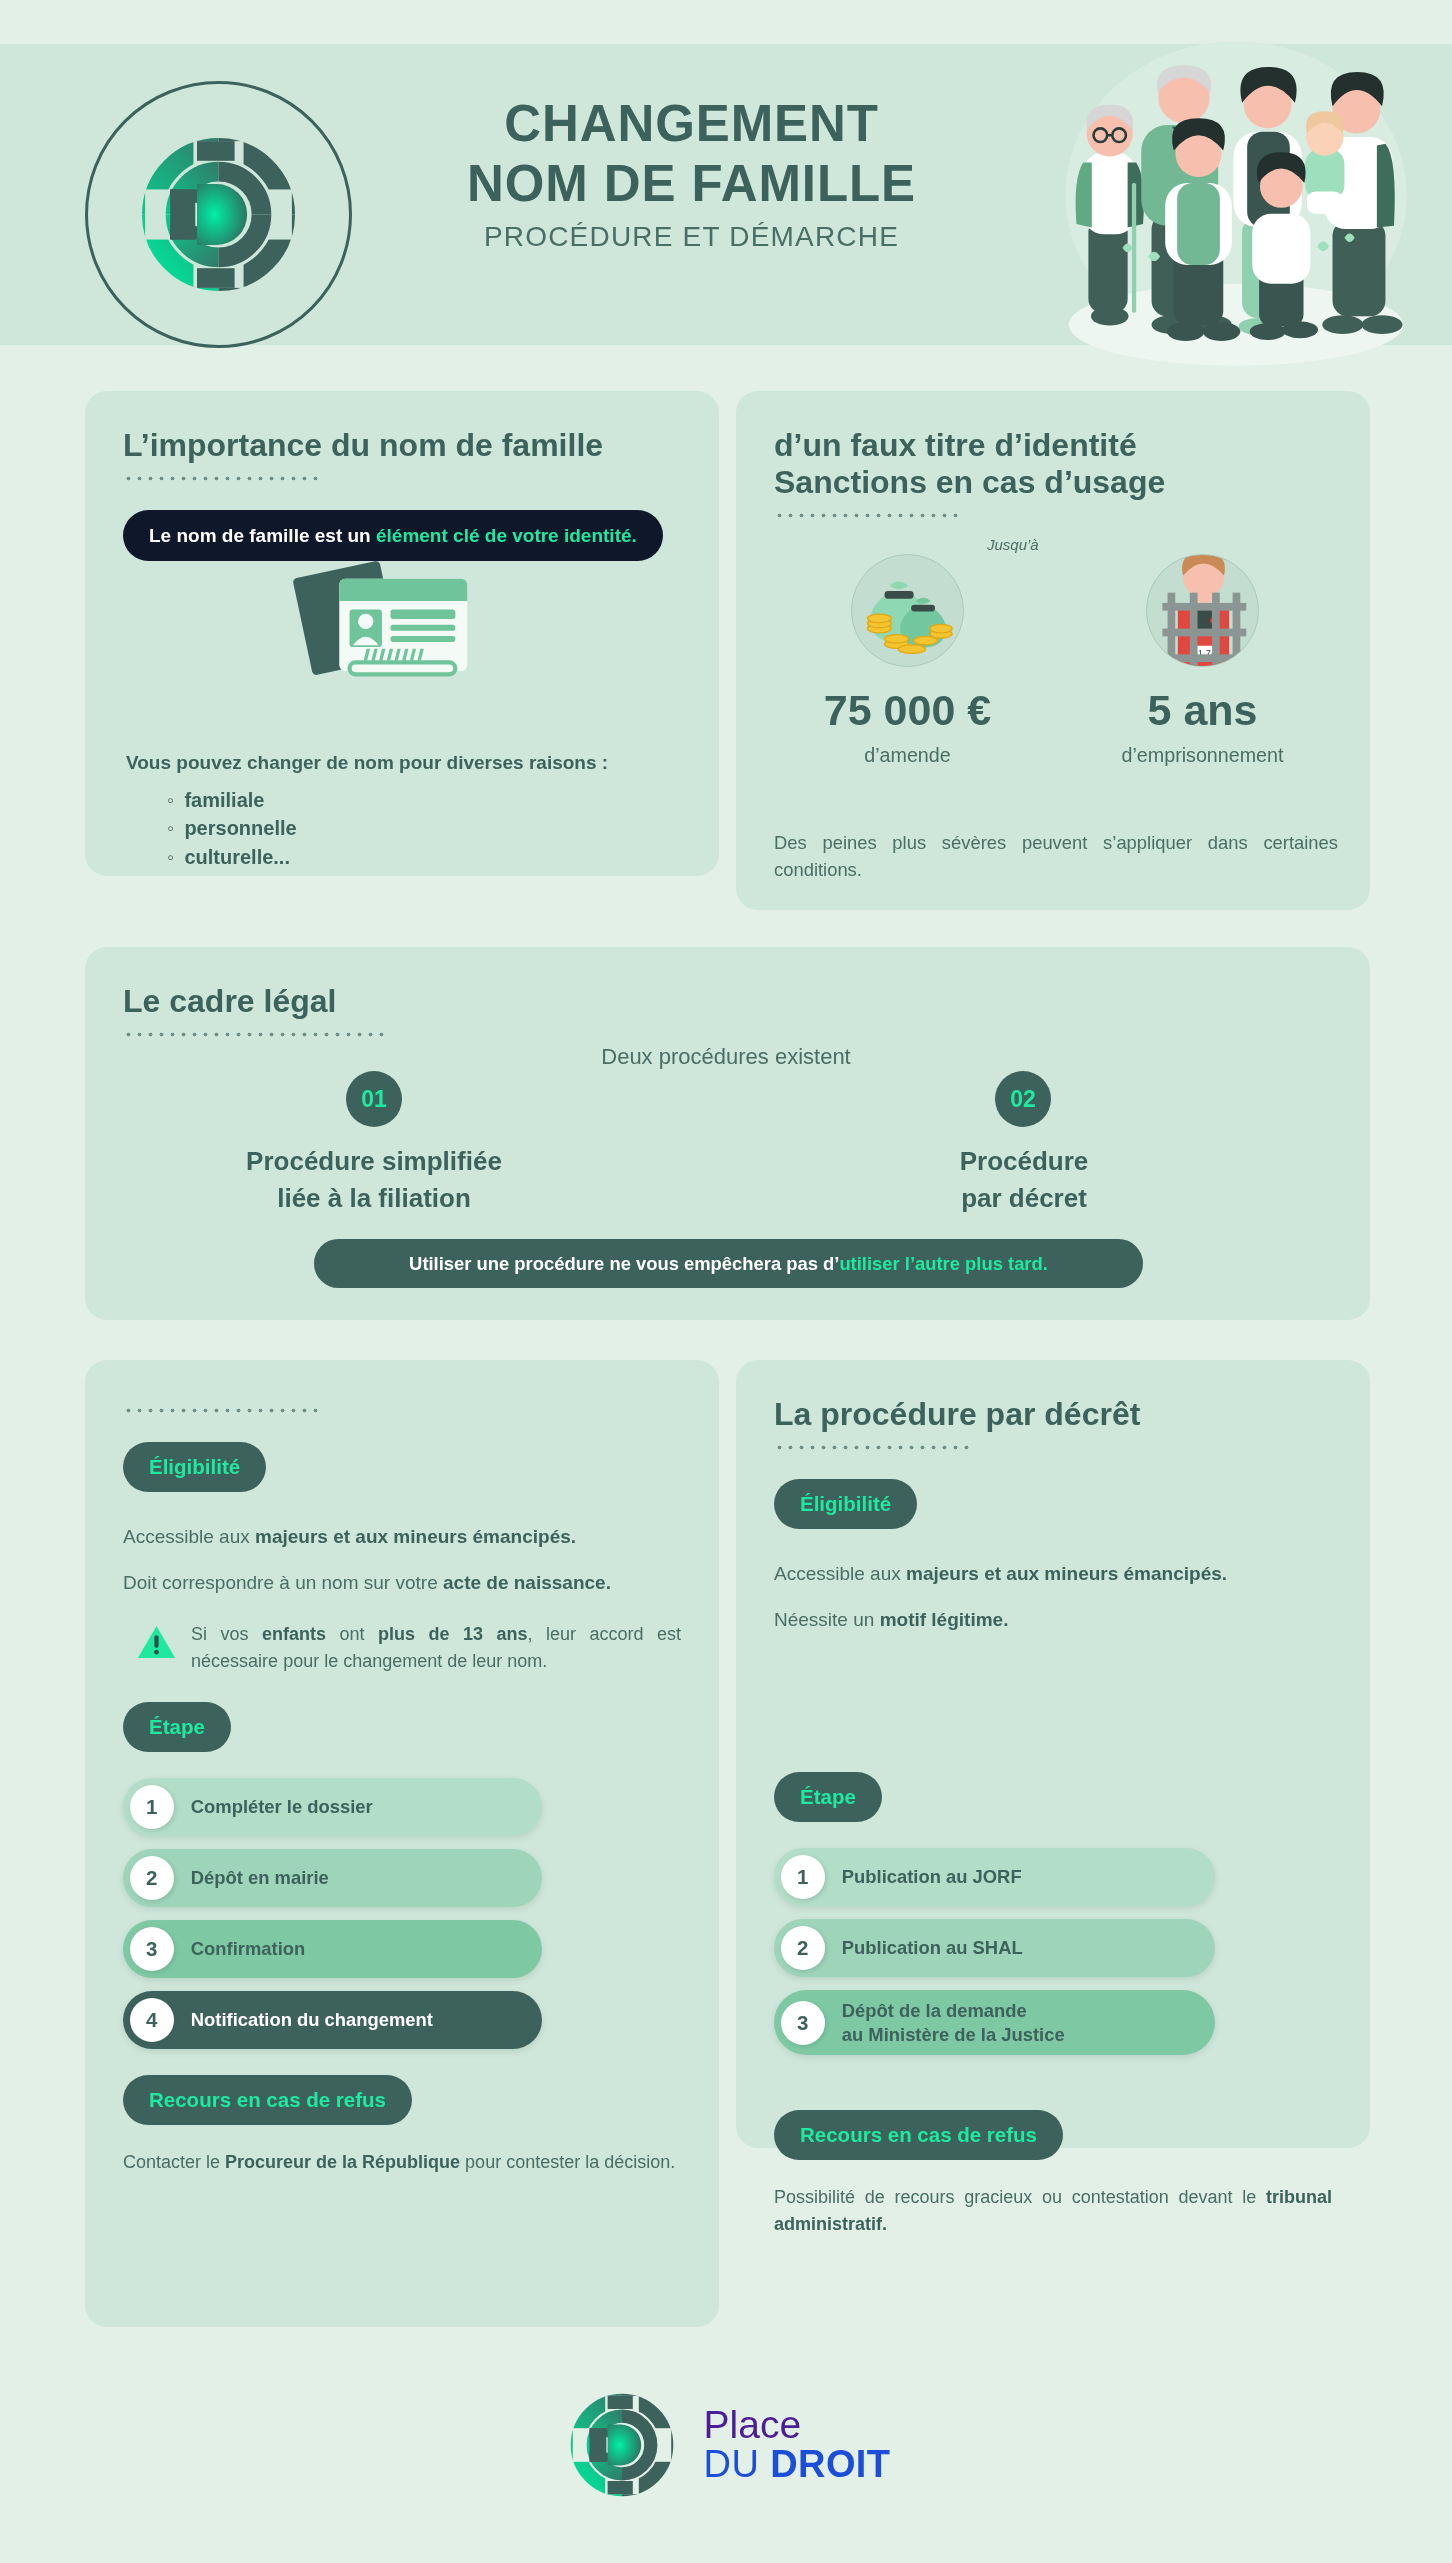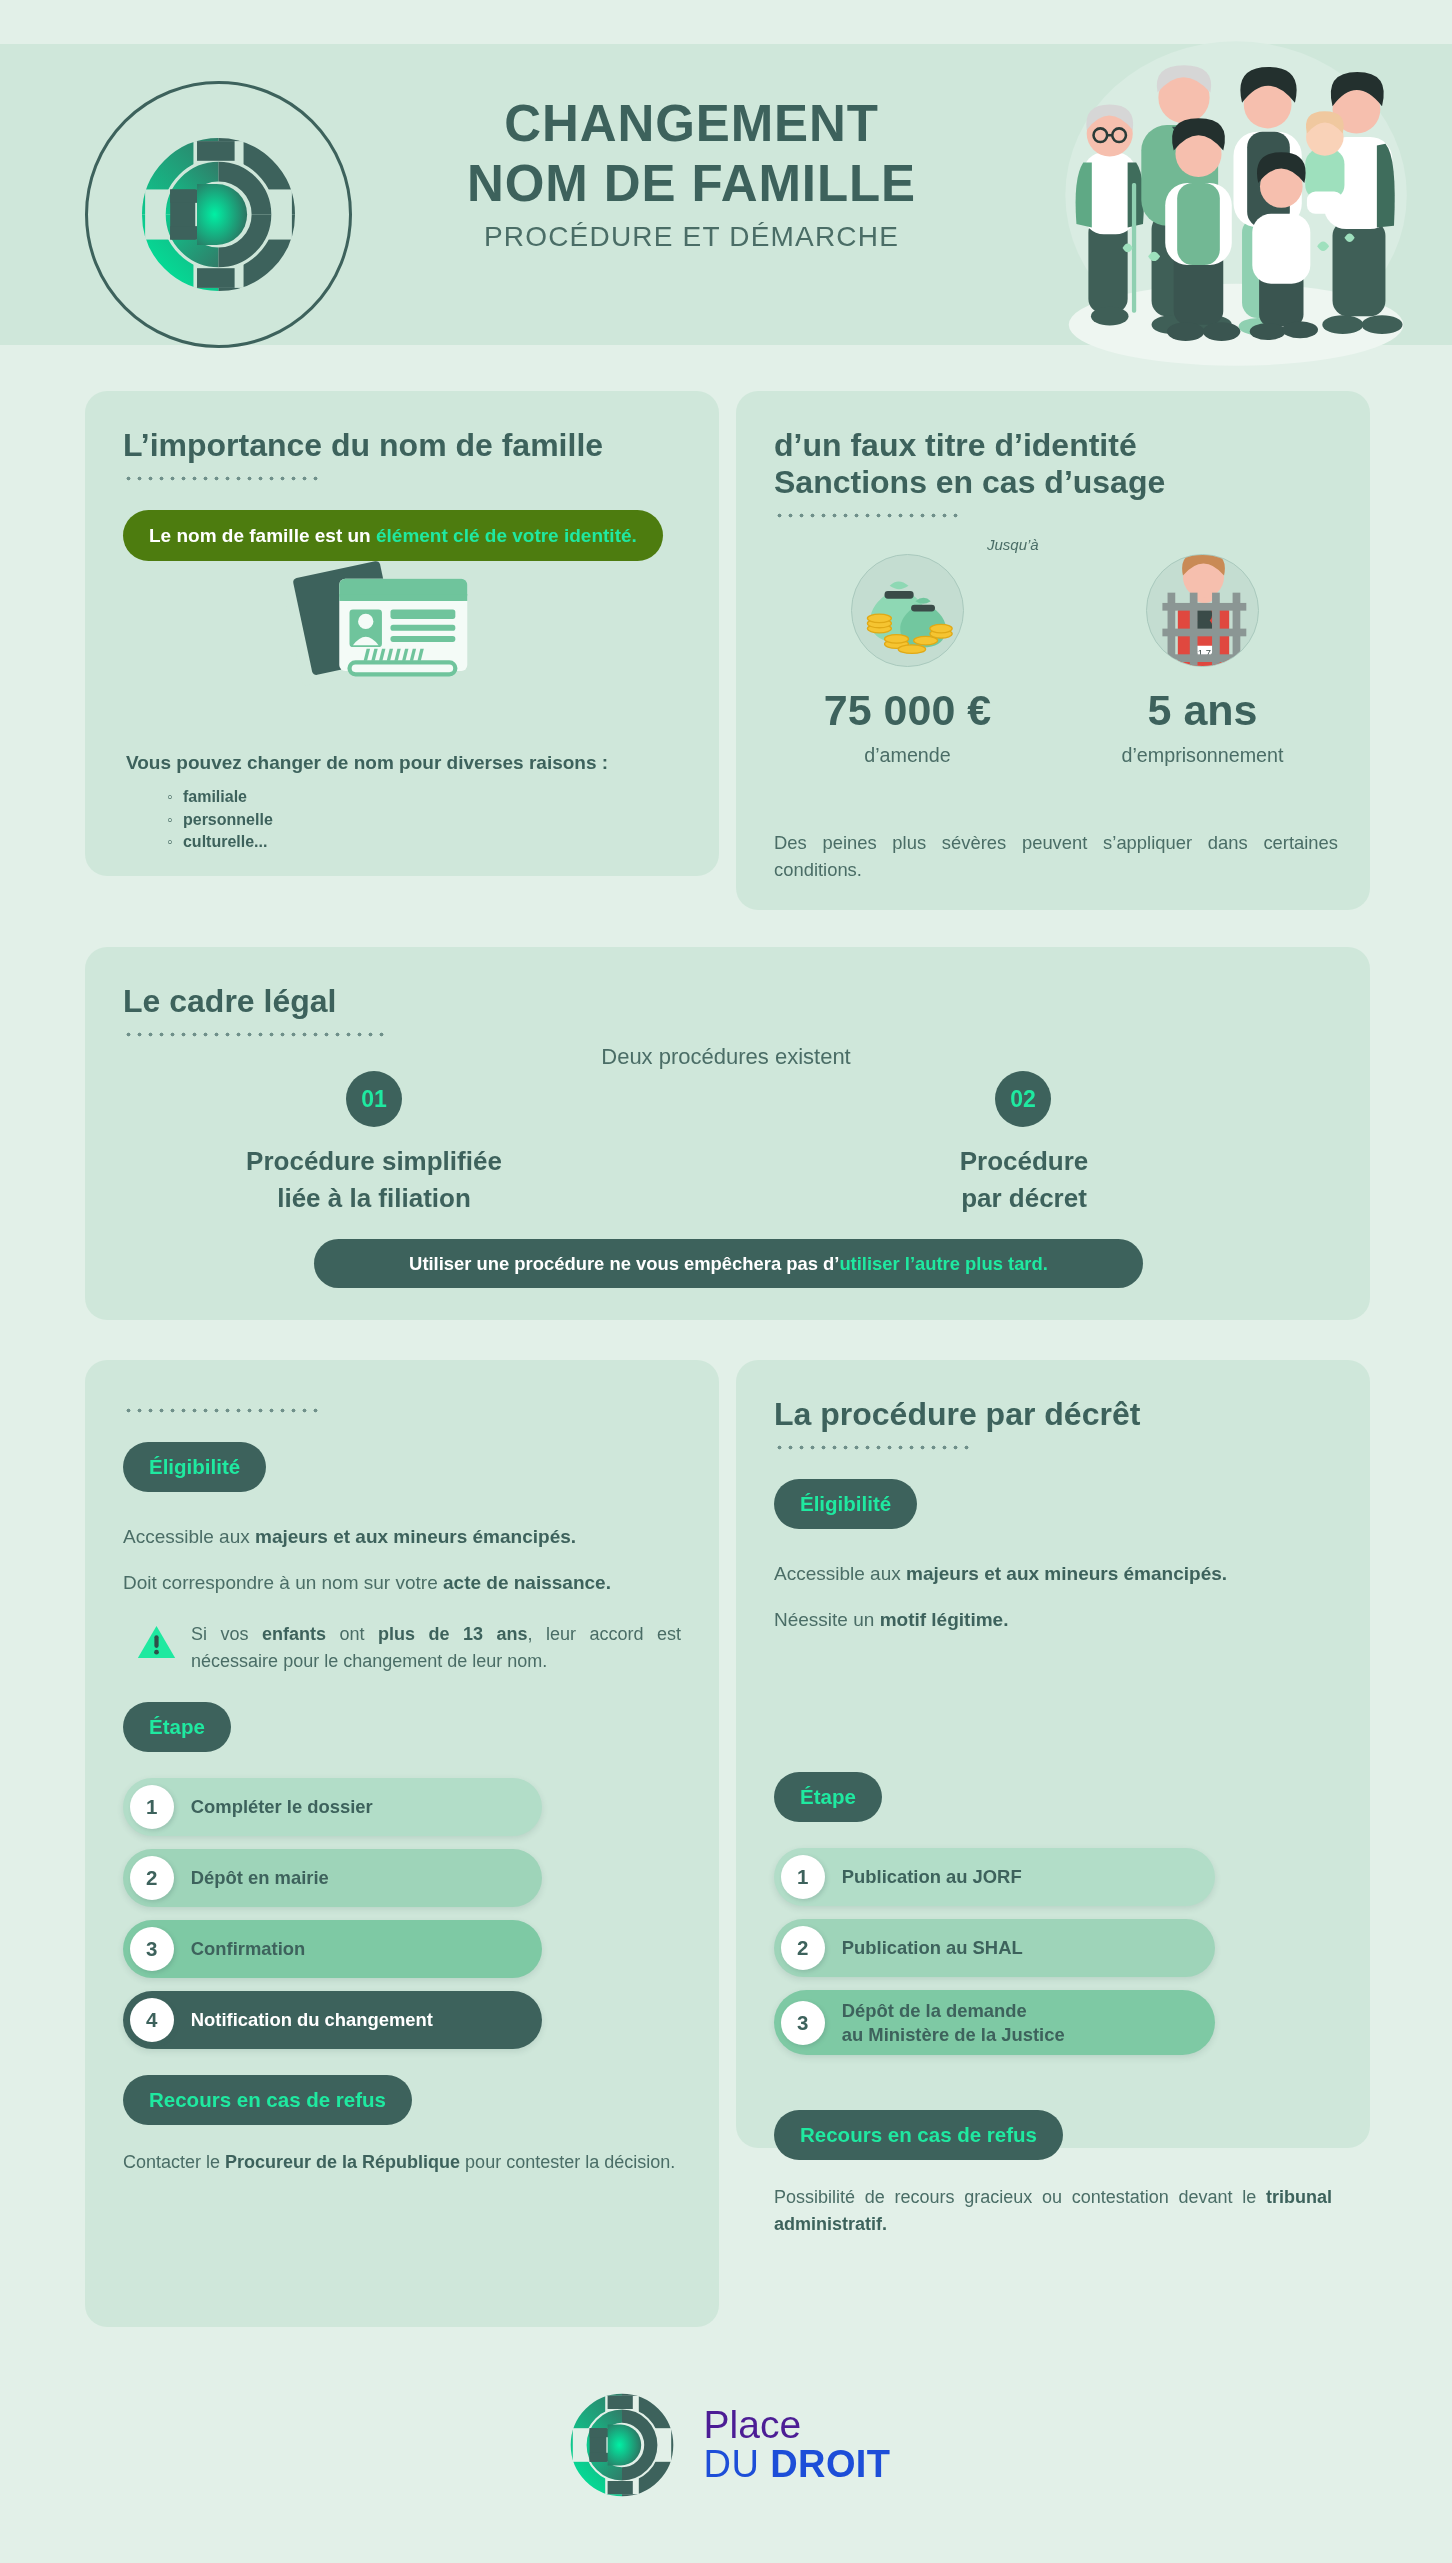--- a/index.html
+++ b/index.html
@@ -58,28 +58,28 @@
   .accent { color: #1fe9a0; }
   .txt { font-size: 19px; line-height: 1.5; color: #4a6d66; }
   .txt b { color: #3d625c; font-weight: 700; }
   .just { text-align: justify; }
 
   
   #card-importance { left: 85px; top: 391px; width: 634px; height: 485px; }
   .c-pad { padding: 36px 38px; }
   .statement {
     margin-top: 29px;
-    background: #4d7c0f; color: #ffffff;
+    background: #0f172a; color: #ffffff;
     border-radius: 854px; padding: 14.5px 26px;
     font-size: 19px; font-weight: 700; display: inline-block;
   }
   .id-illus { position: absolute; left: 286px; top: 560px; width: 197px; height: 128px; }
   .reasons-title { position: absolute; left: 126px; top: 752px; font-size: 19px; font-weight: 700; color: #3d625c; }
   .reasons-list { position: absolute; left: 167px; top: 786px; }
-  .reasons-list li { list-style: none; font-size: 16px; font-weight: 700; color: #3d625c; line-height: 1.42; }
+  .reasons-list li { list-style: none; font-size: 20px; font-weight: 700; color: #3d625c; line-height: 1.42; }
   .reasons-list li::before { content: "\25E6"; margin-right: 10.3px; font-weight: 400; color: #4a6d66; }
 
   
   #card-sanctions { left: 736px; top: 391px; width: 634px; height: 519px; }
   .jusqua { position: absolute; left: 987px; top: 536px; font-size: 15px; font-style: italic; color: #4a6d66; }
   .sanction-cols { position: absolute; left: 760px; top: 554px; width: 590px; display: flex; }
   .sanction-col { width: 50%; text-align: center; }
   .circle-icon {
     width: 113px; height: 113px; border-radius: 50%;
     border: 1.7px solid #a9c9bd; background: #c4ddd1;

